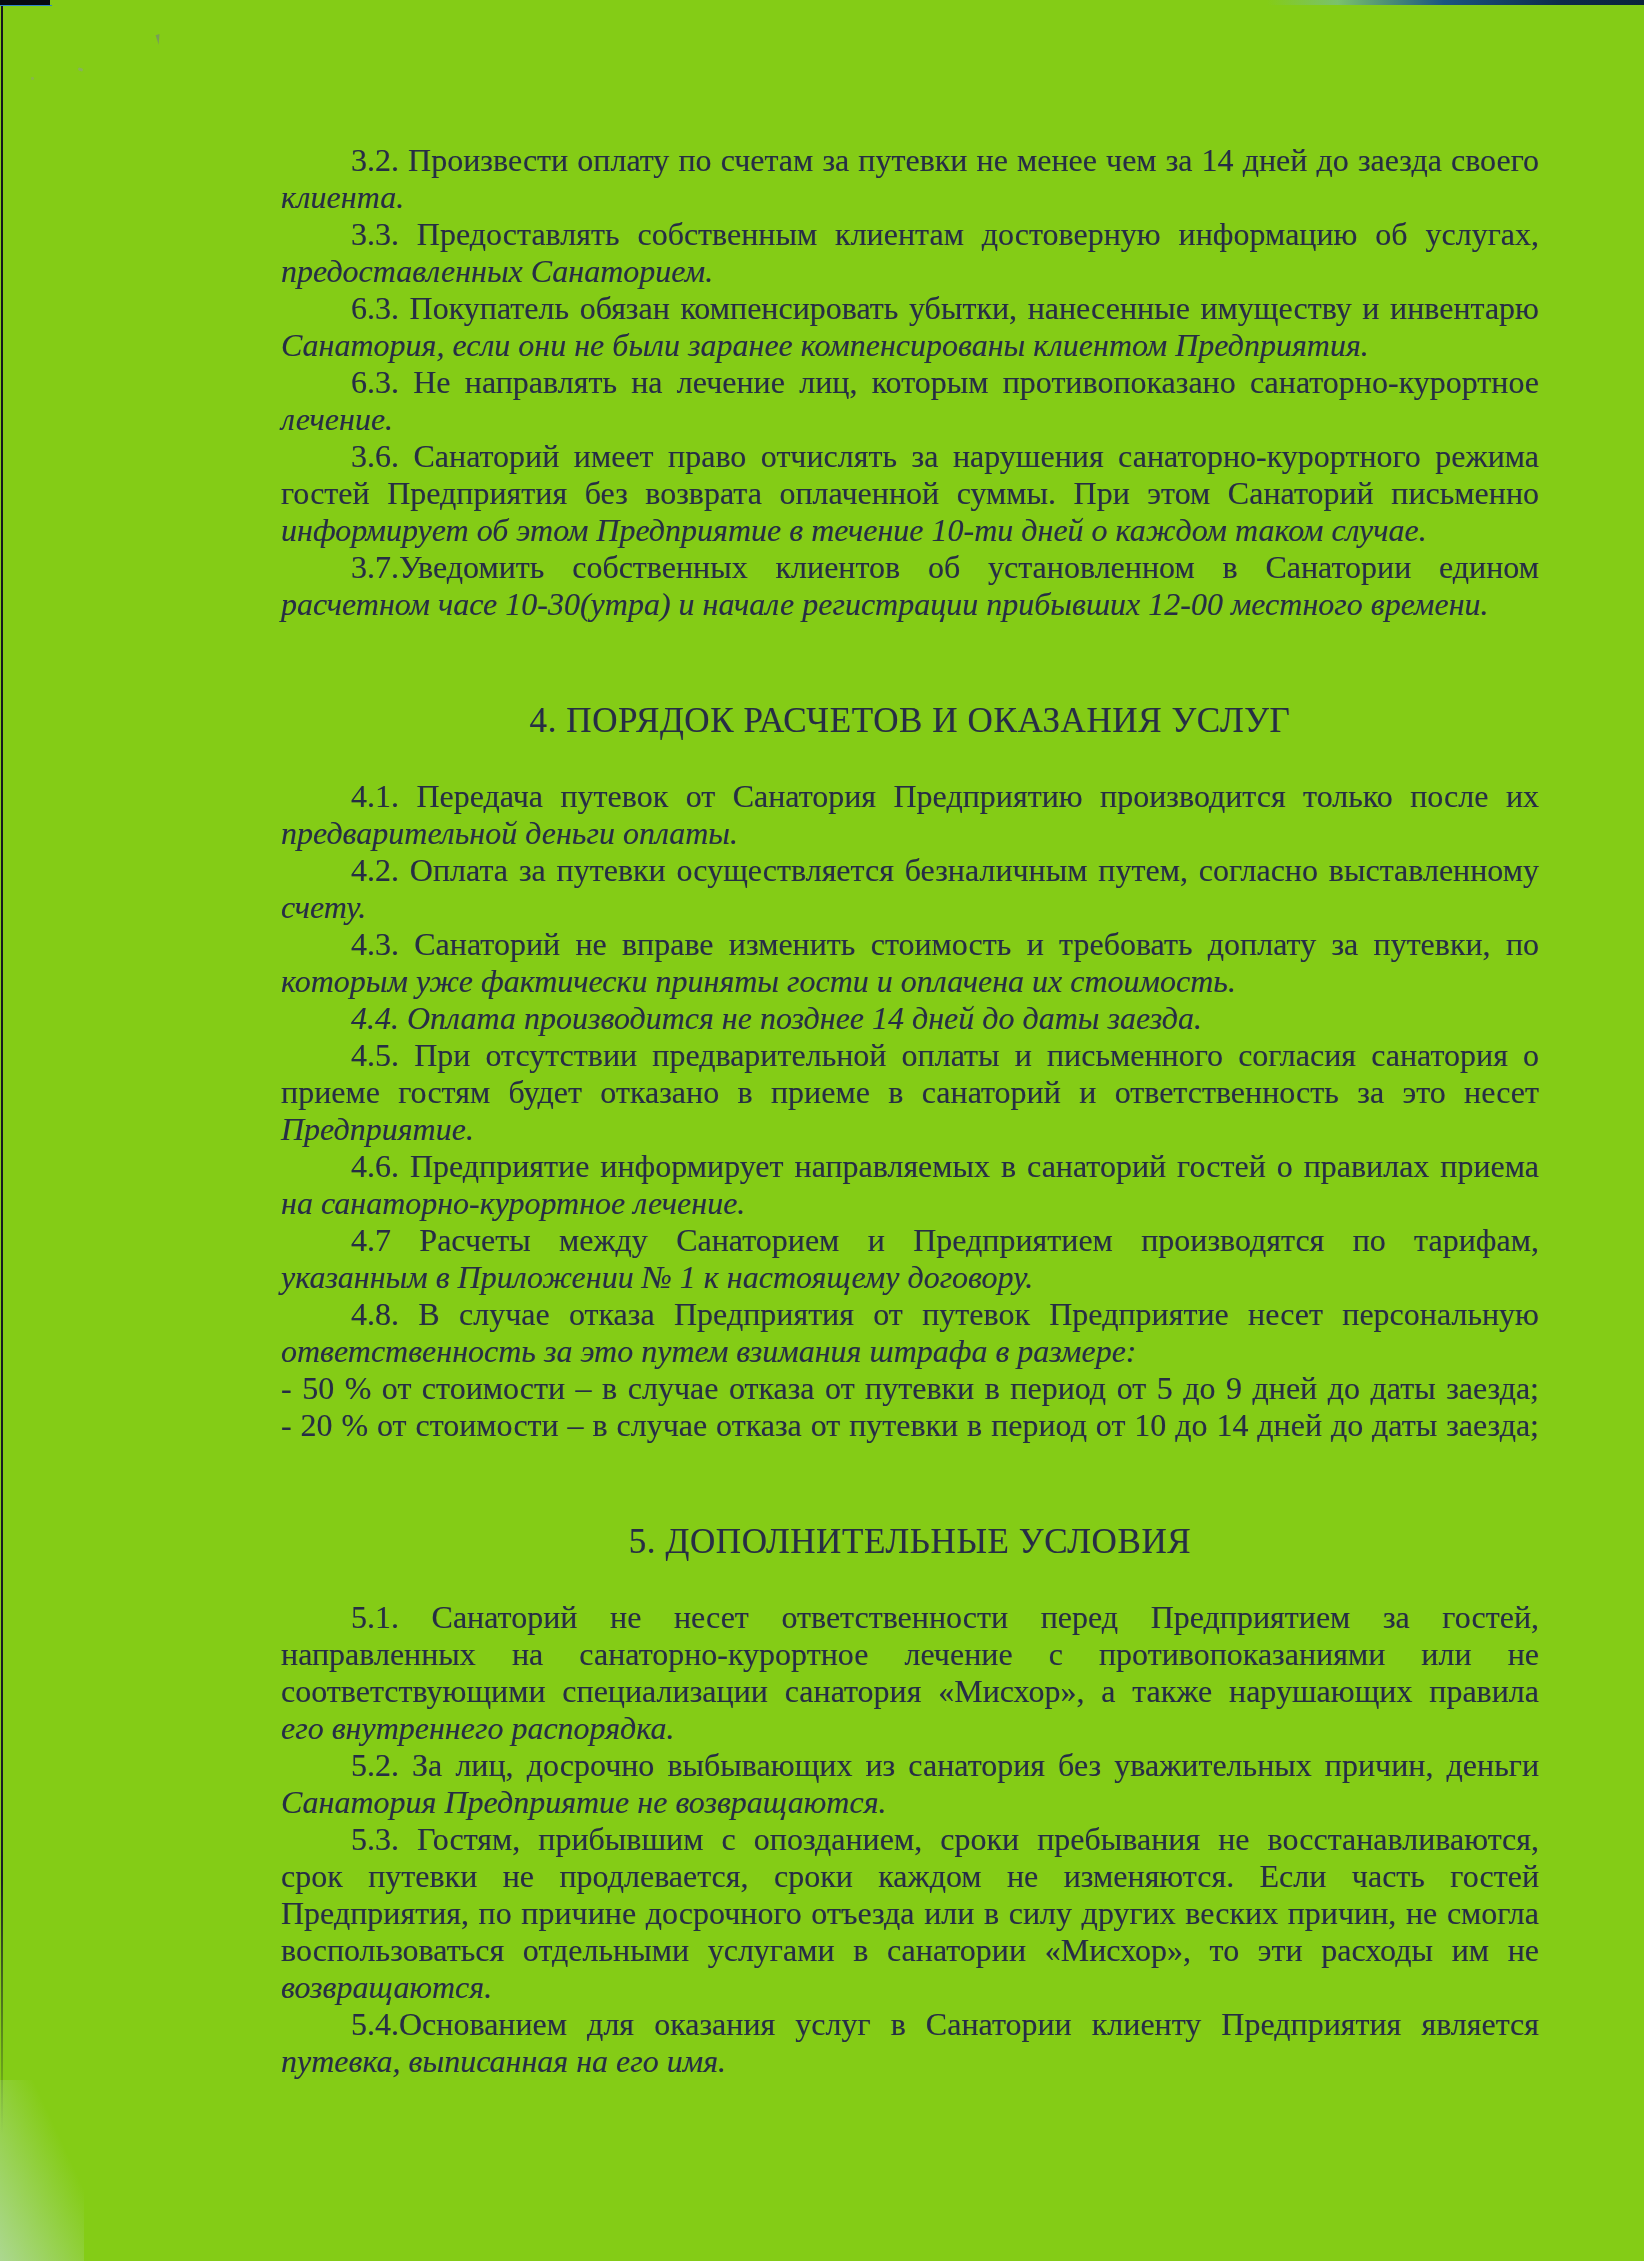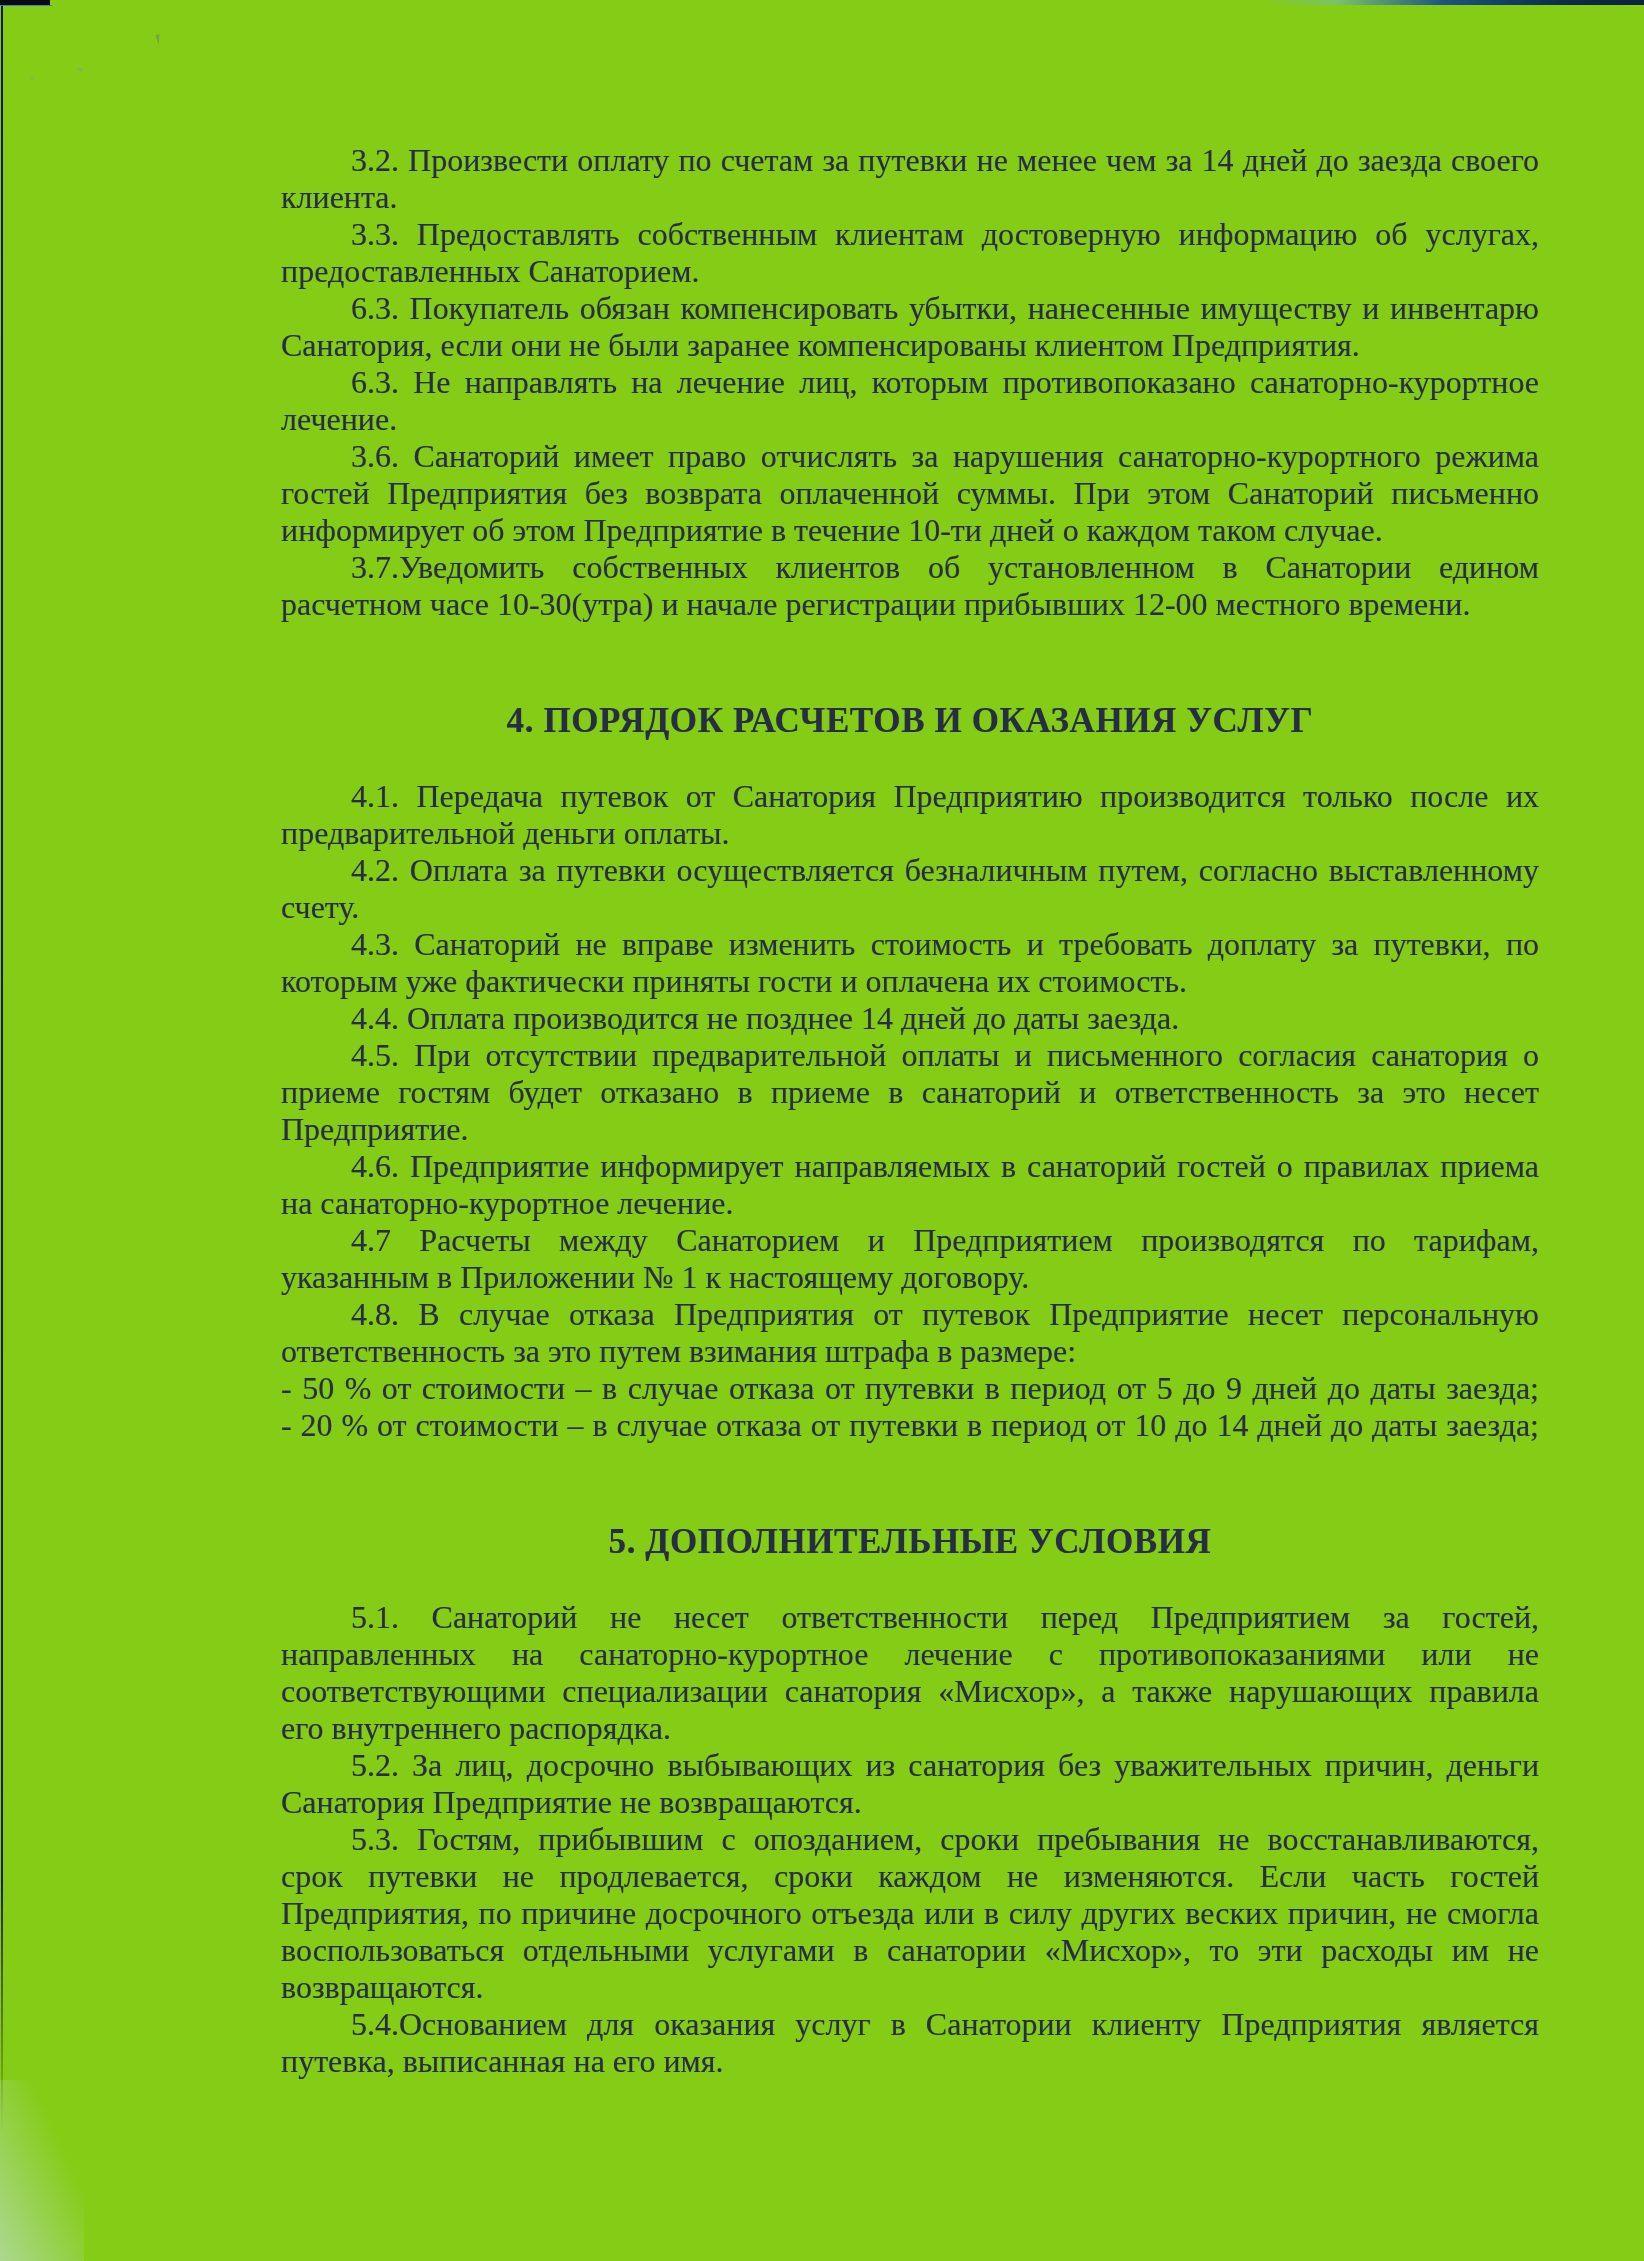--- a/index.html
+++ b/index.html
@@ -21,24 +21,24 @@
     font-size: 32px;
     line-height: 37px;
     text-shadow: 0.6px 0 0 rgba(150,50,50,.12), -0.6px 0 0 rgba(40,110,160,.12), 0 0 0.6px rgba(40,50,80,.25);
   }
   .para { margin: 0; }
   .line {
     text-align: justify;
     text-align-last: justify;
     white-space: nowrap;
   }
-  .line.end { text-align-last: left; }
+  .line.end { text-align-last: left; font-style: italic; }
   .line.indent { padding-left: 70px; }
   .heading {
-    font-weight: bold;
+    font-weight: normal;
     font-size: 35px;
     line-height: 43px;
     text-align: center;
     margin: 76px 0 36px 0;
     letter-spacing: 0.6px;
   }
   
   .corner-mark { position:absolute; left:0; top:0; width:50px; height:4.5px; }
   .corner-underline { position:absolute; left:0; top:4.5px; width:52px; height:1.9px; }
   .left-edge-line {

